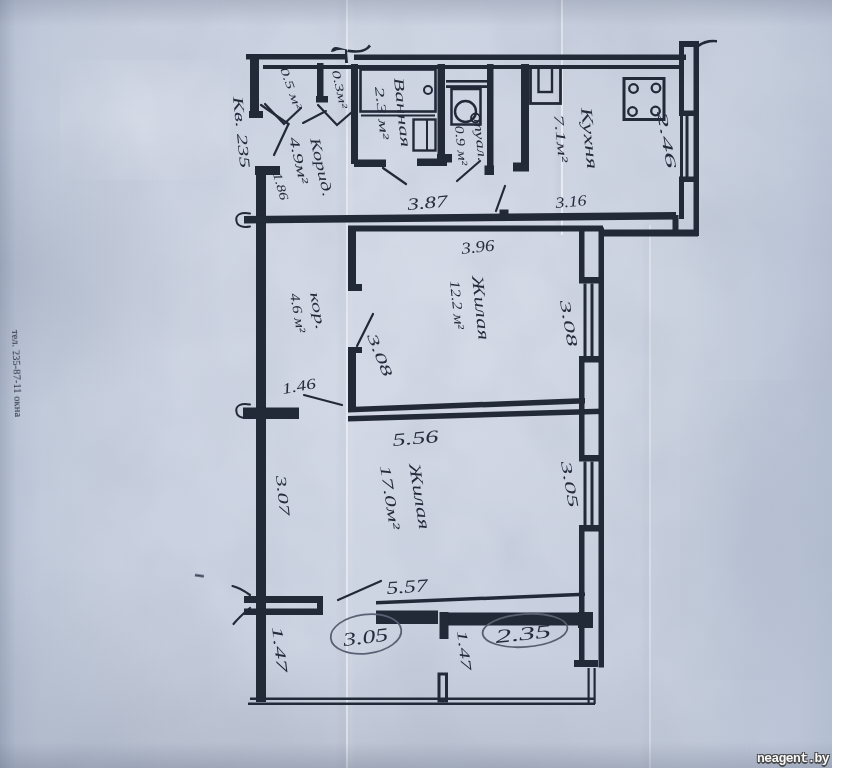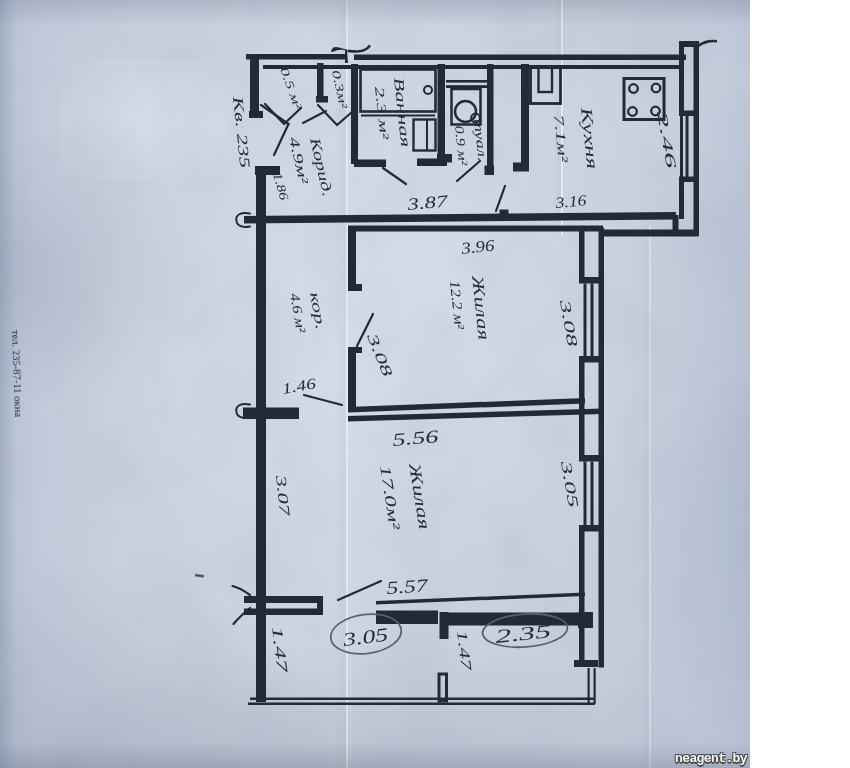--- a/index.html
+++ b/index.html
@@ -1,16 +1,16 @@
 <!DOCTYPE html>
 <html><head>
 <meta charset="utf-8">
 <style>
 html,body{margin:0;padding:0;}
-.page{position:relative;width:750px;height:768px;overflow:hidden;
+.page{position:relative;width:832px;height:768px;overflow:hidden;
 background:
 radial-gradient(ellipse 520px 420px at 57% 40%, rgba(255,255,255,0.20), rgba(255,255,255,0) 72%),
 radial-gradient(ellipse 380px 260px at 10% 98%, rgba(52,62,88,0.13), rgba(52,62,88,0) 72%),
 radial-gradient(ellipse 500px 200px at 50% 103%, rgba(55,65,92,0.16), rgba(55,65,92,0) 75%),
 radial-gradient(ellipse 300px 200px at 2% 35%, rgba(70,80,105,0.12), rgba(70,80,105,0) 70%),
 radial-gradient(ellipse 320px 260px at 96% 10%, rgba(255,255,255,0.14), rgba(255,255,255,0) 70%),
 linear-gradient(90deg,#b6c0d3 0,#c2cbdb 5%,#cad1e0 20%,#cdd4e2 45%,#cad1e0 62%,#c5cddc 82%,#bac4d6 96%,#b5bfd2 100%);
 font-family:"Liberation Sans", sans-serif;}
 .crease{position:absolute;}
 .wm{position:absolute;right:3px;bottom:2px;font-family:"Liberation Mono",monospace;

